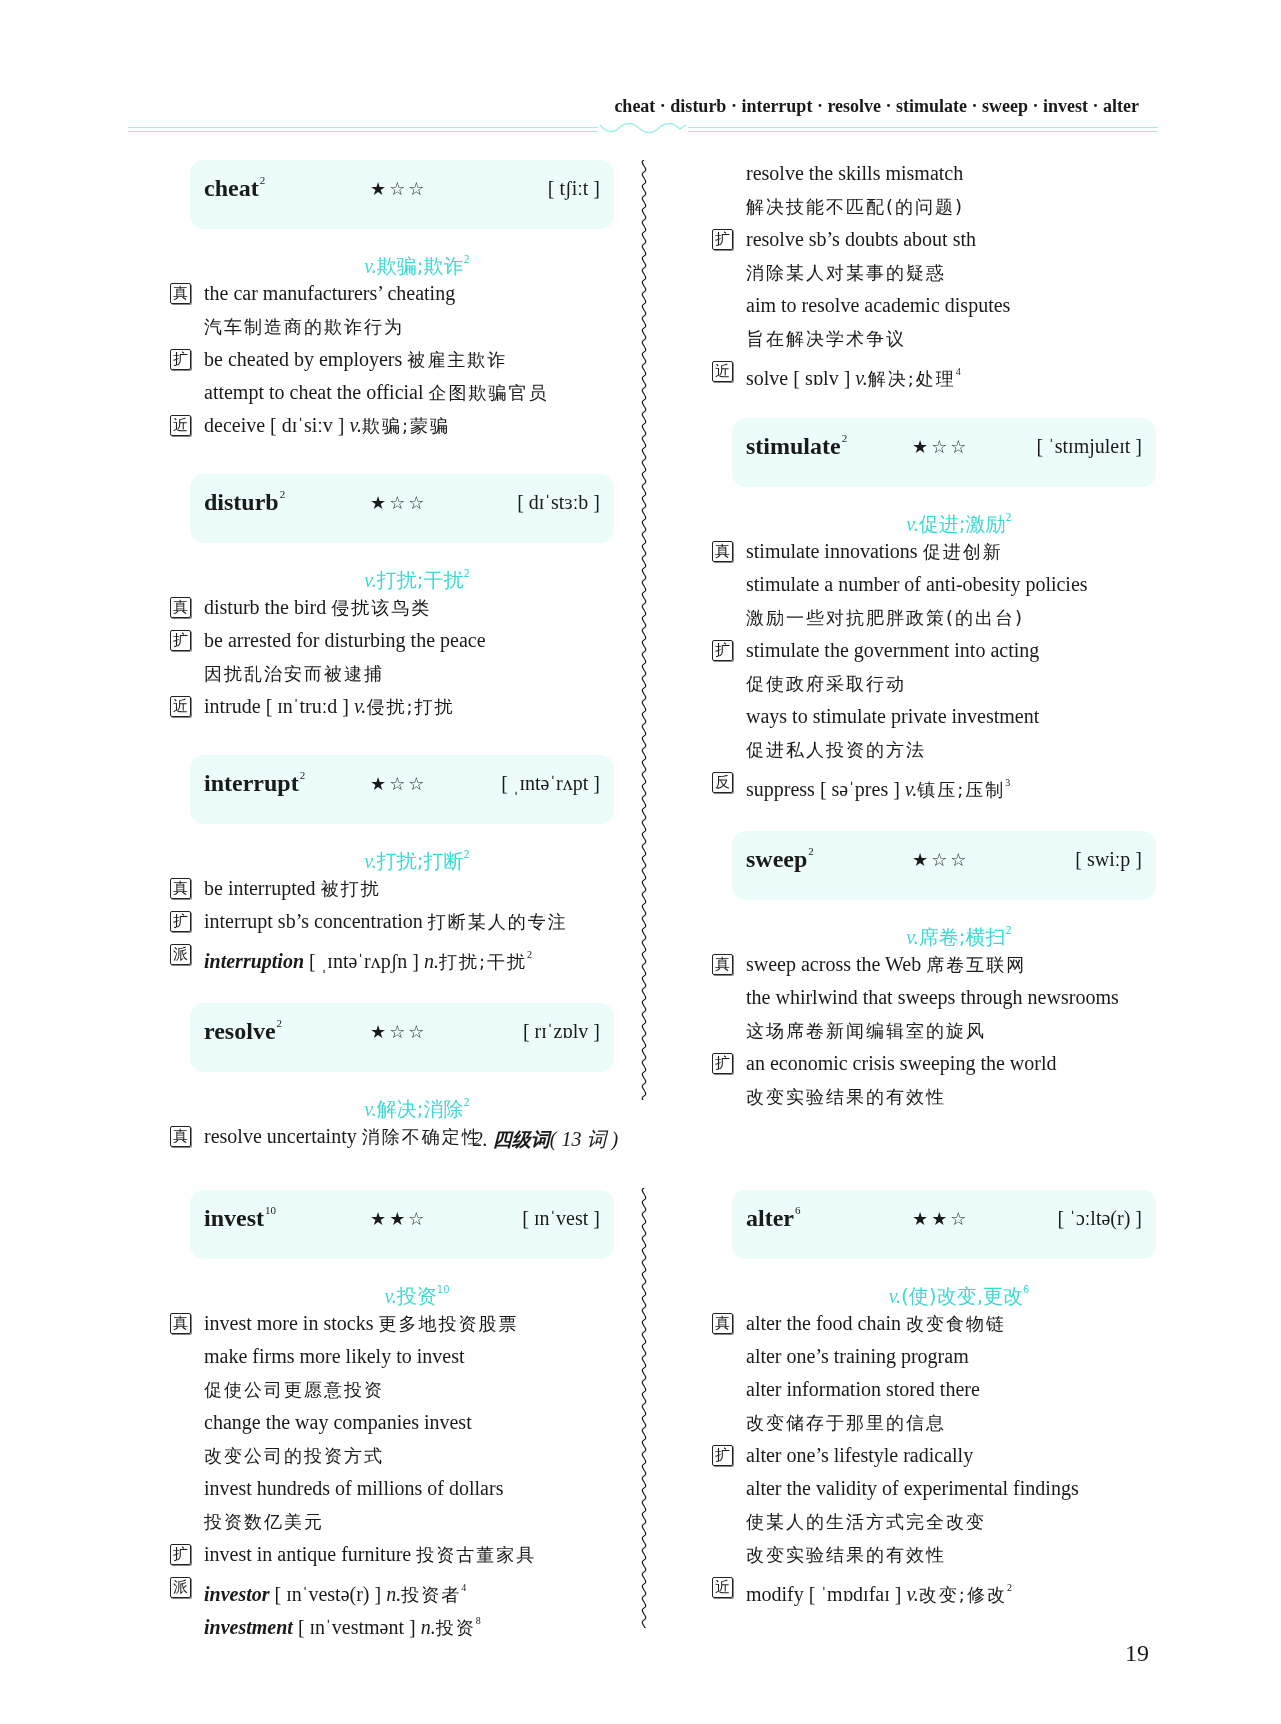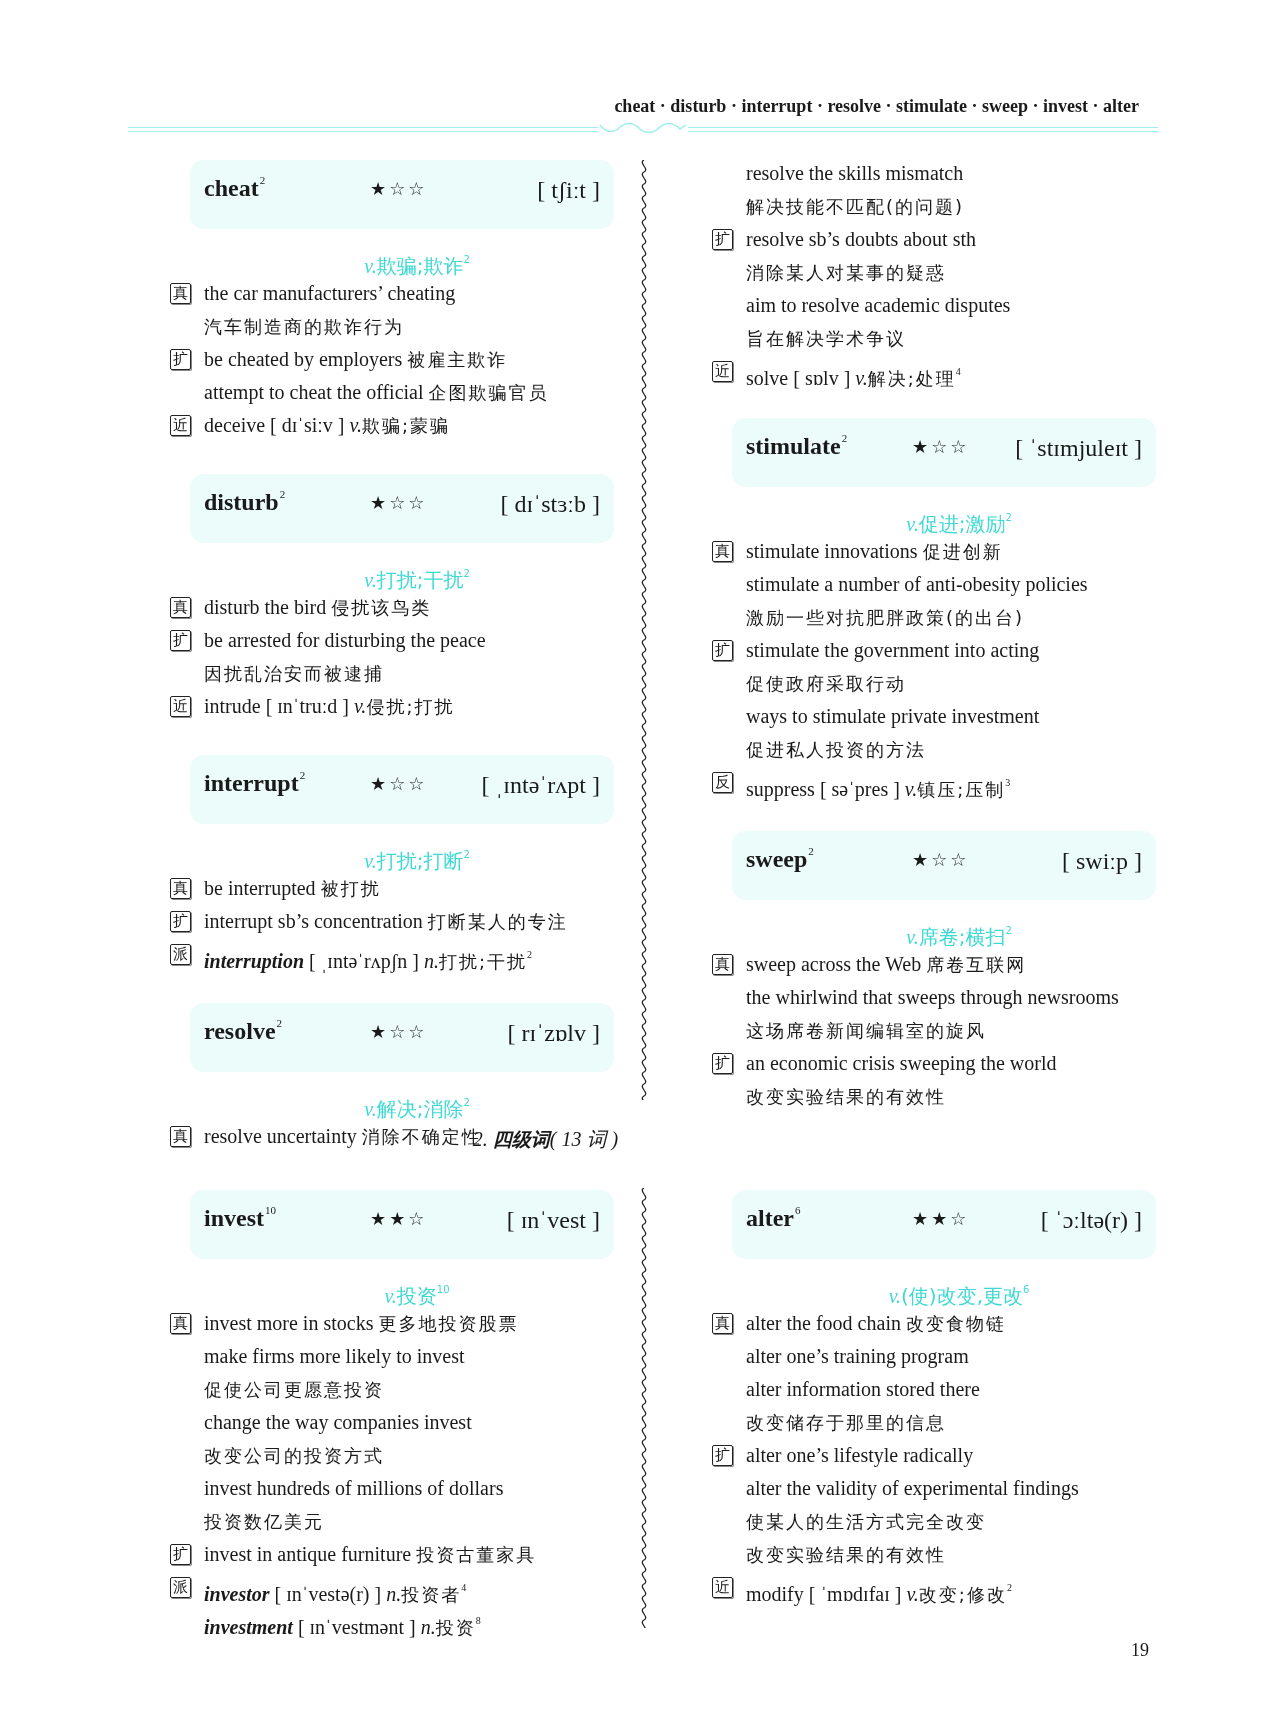--- a/index.html
+++ b/index.html
@@ -14,37 +14,37 @@
 
   .col { position: absolute; width: 440px; }
   .col-left { left: 190px; }
   .col-right { left: 732px; }
 
   .entry { margin-bottom: 0; }
   .word-box { position: relative; height: 69px; background: #ebfcfb; border-radius: 14px; margin-left: 0; width: 424px; }
   .word-box .hw { position: absolute; left: 14px; top: 14px; font-size: 24px; font-weight: bold; }
   .word-box .hw sup { font-size: 11px; font-weight: normal; vertical-align: 12px; margin-left: 1px; }
   .word-box .stars { position: absolute; left: 180px; top: 18px; font-size: 18px; font-family: "DejaVu Sans", sans-serif; letter-spacing: 3px; }
-  .word-box .phon { position: absolute; right: 14px; top: 17px; font-size: 24px; }
+  .word-box .phon { position: absolute; right: 14px; top: 17px; font-size: 20px; }
 
   .sense { color: #3fd9d3; font-size: 20px; font-family: "DejaVu Sans", sans-serif; padding-left: 14px; margin-top: 14px; height: 34px; line-height: 34px; text-align: center; }
   .sense i { font-family: "Liberation Serif", serif; font-style: italic; }
   .sense sup { font-size: 10px; vertical-align: 10px; }
 
   .line { position: relative; font-size: 20px; line-height: 33px; height: 33px; padding-left: 14px; white-space: nowrap; }
   .line .cn { font-family: "DejaVu Sans", sans-serif; font-size: 18px; letter-spacing: 2px; }
   .line b { font-weight: bold; font-style: italic; }
   .line i { font-style: italic; }
   .line sup { font-size: 10px; vertical-align: 10px; }
   .tag { position: absolute; left: -20px; top: 6px; width: 21px; height: 21px; border: 1.5px solid #222; font-family: "DejaVu Sans", sans-serif; font-size: 15px; line-height: 18px; text-align: center; border-radius: 2px; box-shadow: 1px 1px 0 #888; }
 
   .divider { position: absolute; left: 636px; width: 16px; }
   .section-title { position: absolute; top: 1126px; left: 0; width: 1091px; text-align: center; font-size: 20px; font-style: italic; }
   .section-title .cn { font-family: "DejaVu Sans", sans-serif; font-weight: bold; font-size: 19px; }
-  .page-num { position: absolute; top: 1640px; right: 132px; font-size: 18px; }
+  .page-num { position: absolute; top: 1640px; right: 132px; font-size: 24px; }
   .gap { height: 32px; }
 </style>
 </head>
 <body>
 
 <div class="running-head">cheat · disturb · interrupt · resolve · stimulate · sweep · invest · alter</div>
 <div class="head-rule">
   <div class="l1"></div>
     <div class="l2"></div>
   <svg width="90" height="16" viewBox="0 0 90 16">

